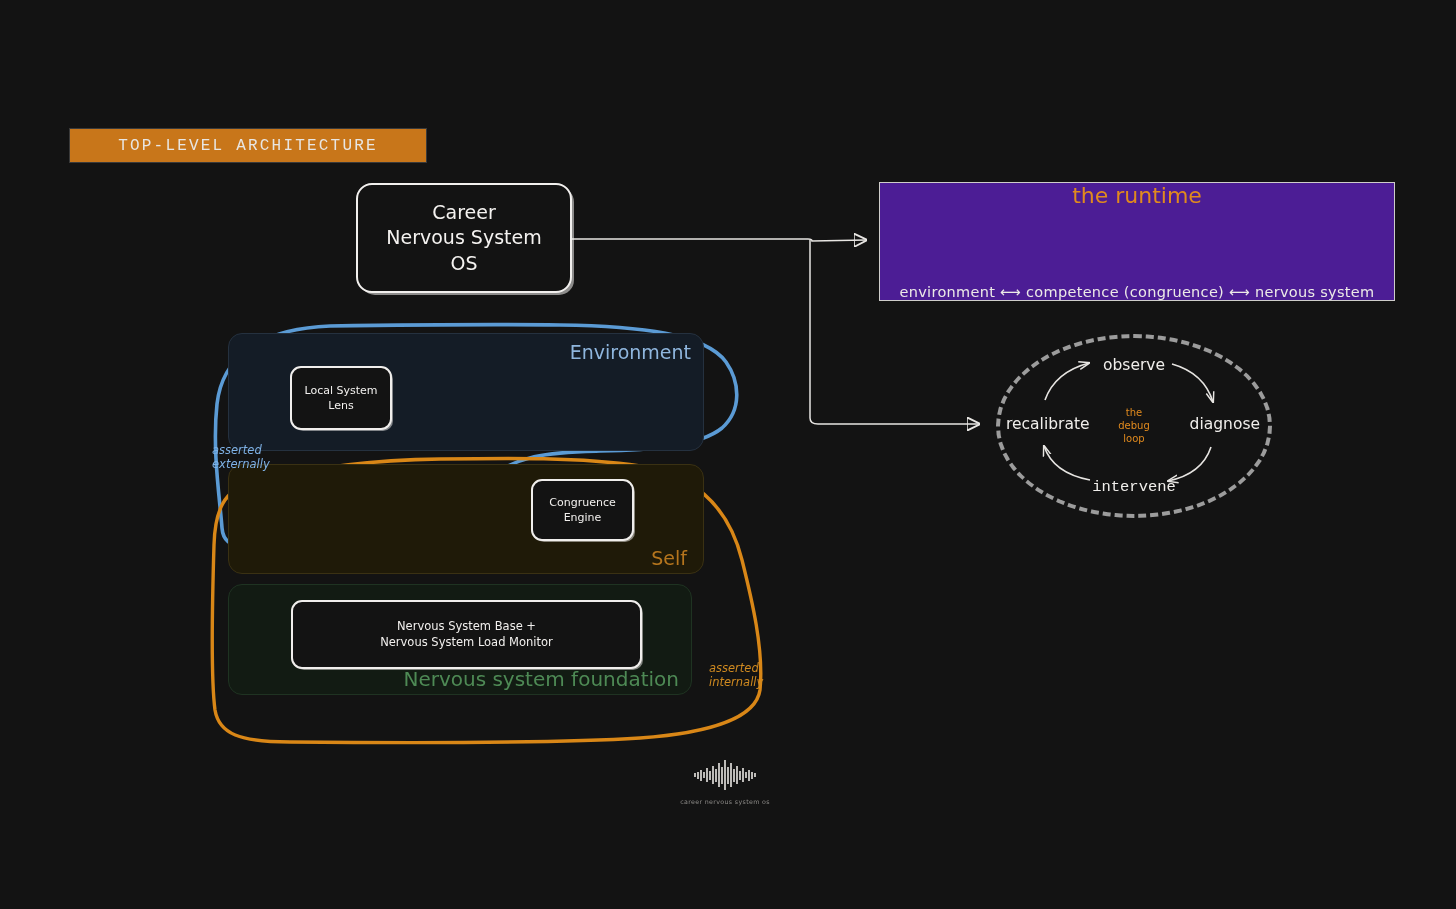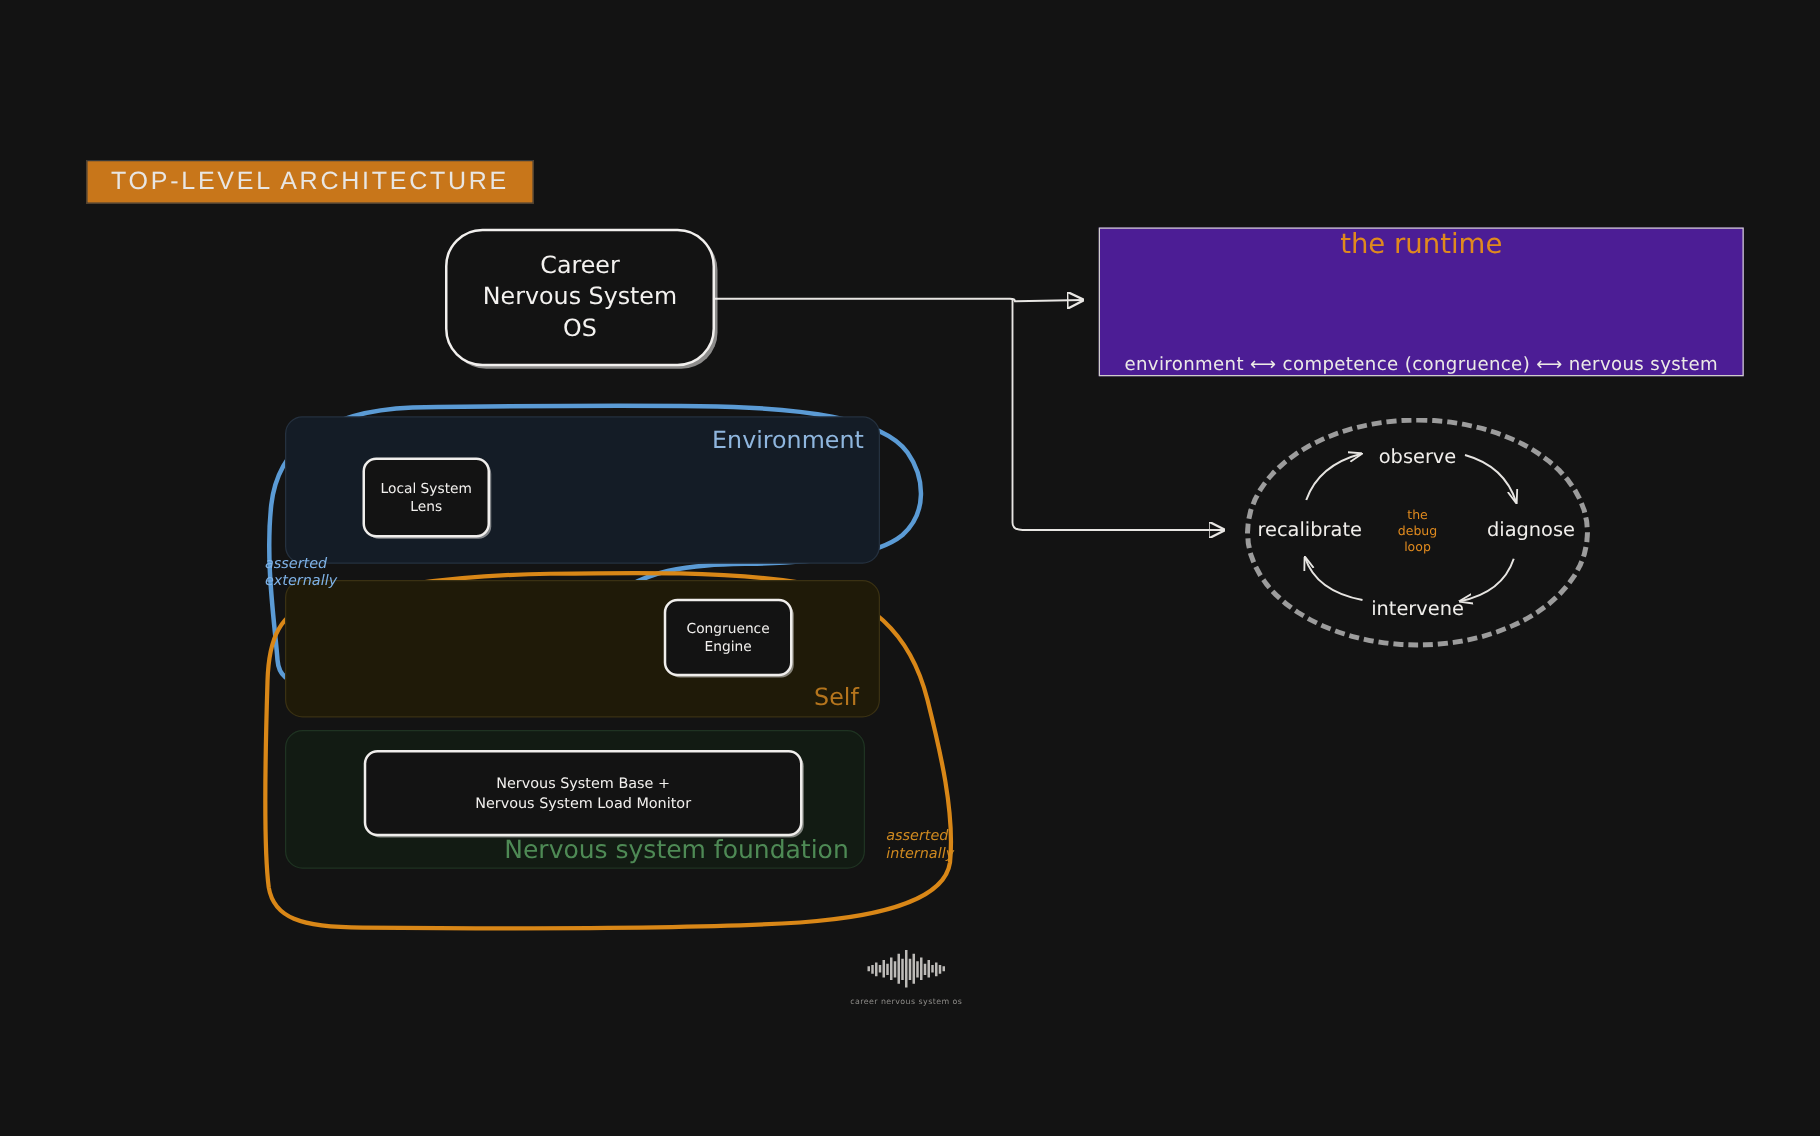--- a/index.html
+++ b/index.html
@@ -23,36 +23,36 @@
     top: 128px;
     width: 356px;
     height: 33px;
     background: #c8761a;
     border: 1px solid #3a3a3a;
     display: flex;
     align-items: center;
     justify-content: center;
   }
   #title-banner .txt {
-    font-family: Liberation Sans, sans-serif;
-    font-size: 20px;
+    font-family: Liberation Mono, monospace;
+    font-size: 16px;
     letter-spacing: 2.2px;
     color: #e8e6e3;
     white-space: nowrap;
   }
 
   
   #root-node {
     position: absolute;
     left: 356px;
     top: 183px;
     width: 212px;
     height: 106px;
     border: 2px solid #f2f0ee;
-    border-radius: 30px;
+    border-radius: 16px;
     background: #131313;
     display: flex;
     align-items: center;
     justify-content: center;
     box-shadow: 3px 3px 0 -1px rgba(242,240,238,0.55);
   }
   #root-node .txt {
     text-align: center;
     color: #f4f2f0;
     font-size: 19px;
@@ -100,21 +100,21 @@
     border-radius: 50%;
   }
   #debug-loop .node {
     position: absolute;
     color: #f0eeeb;
     font-size: 15.5px;
     white-space: nowrap;
   }
   #debug-loop .n-observe { left: 50%; transform: translateX(-50%); top: 22px; }
   #debug-loop .n-diagnose { right: 12px; top: 81px; }
-  #debug-loop .n-intervene { left: 50%; transform: translateX(-50%); bottom: 22px; }
+  #debug-loop .n-intervene { left: 50%; transform: translateX(-50%); bottom: 22px; font-family: Liberation Mono, monospace; }
   #debug-loop .n-recalibrate { left: 10px; top: 81px; }
   #debug-loop .center {
     position: absolute;
     left: 50%;
     top: 50%;
     transform: translate(-50%, -50%);
     text-align: center;
     color: #e08a1e;
     font-size: 10px;
     line-height: 1.28;

